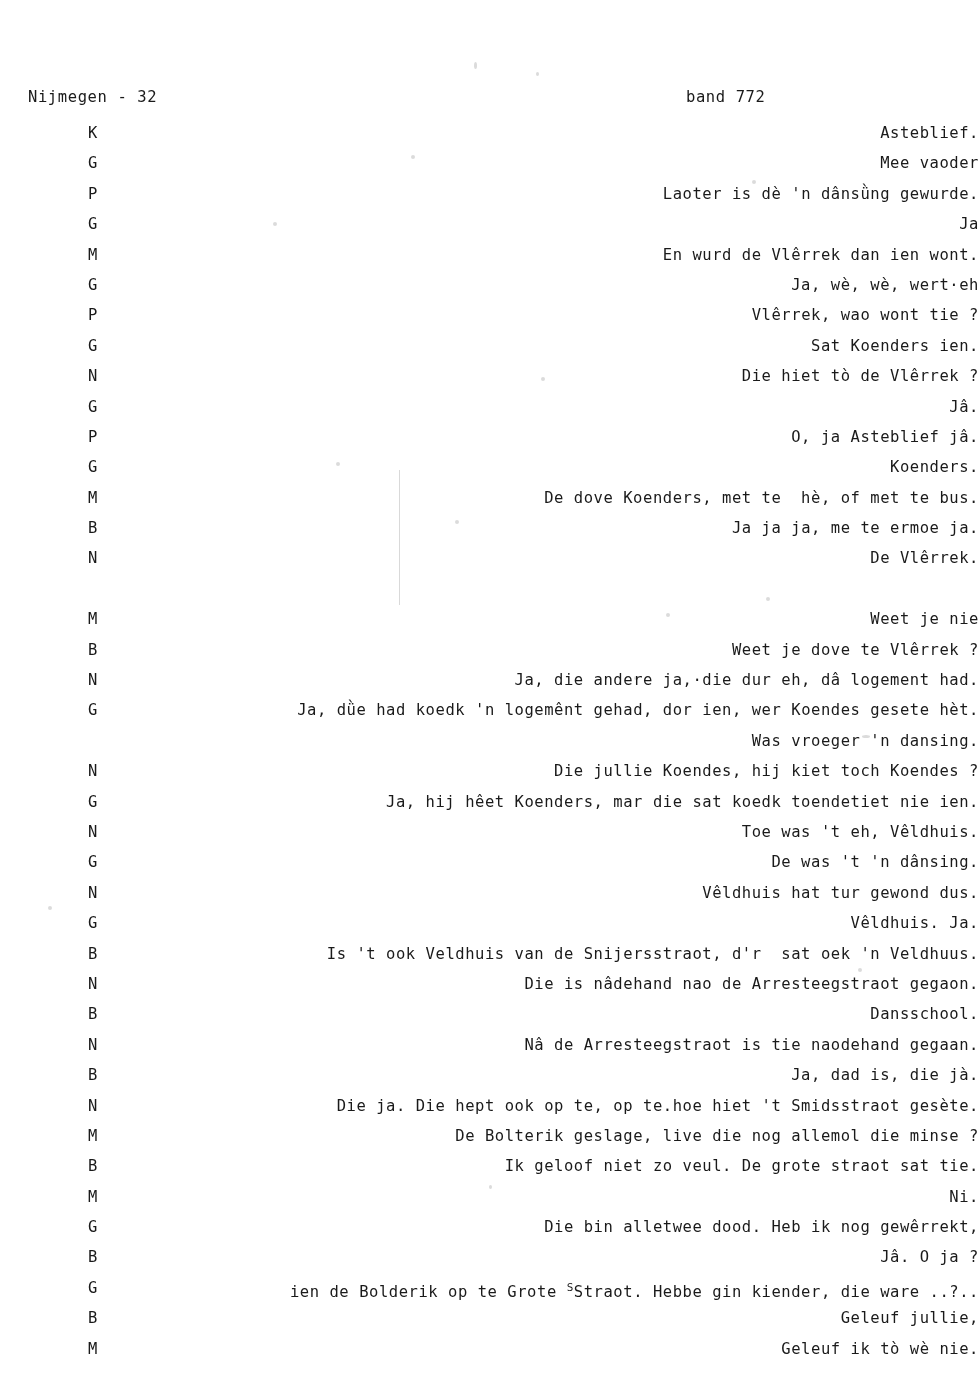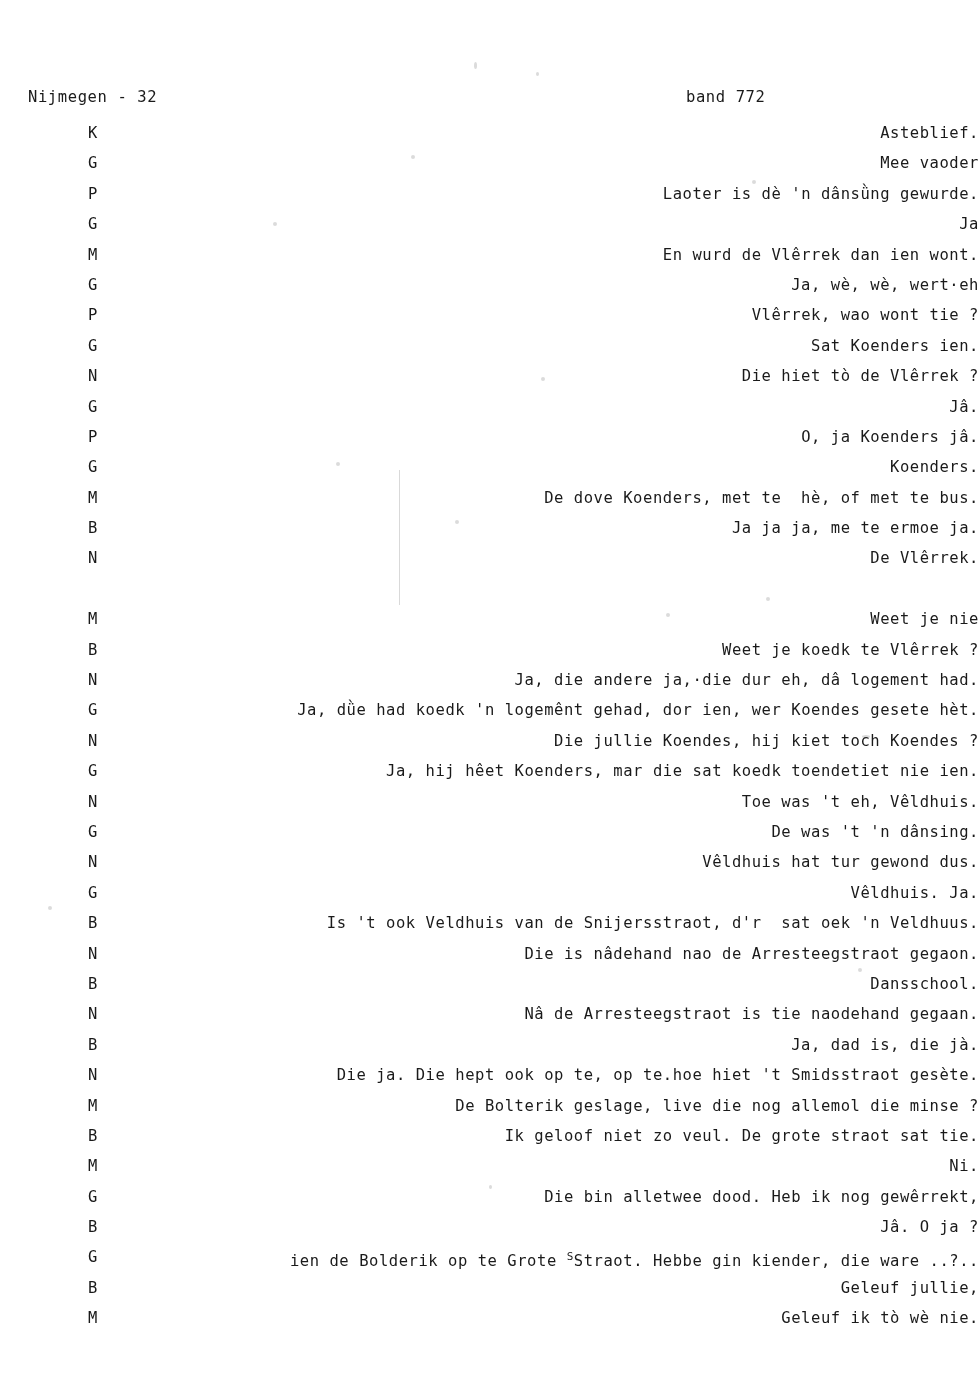--- a/index.html
+++ b/index.html
@@ -131,30 +131,31 @@
       <div class="line"><span class="spk">K</span><span class="txt">Asteblief.</span></div>
       <div class="line"><span class="spk">G</span><span class="txt">Mee vaoder</span></div>
       <div class="line"><span class="spk">P</span><span class="txt">Laoter is dè 'n dânsǜng gewurde.</span></div>
       <div class="line"><span class="spk">G</span><span class="txt">Ja</span></div>
       <div class="line"><span class="spk">M</span><span class="txt">En wurd de Vlêrrek dan ien wont.</span></div>
       <div class="line"><span class="spk">G</span><span class="txt">Ja, wè, wè, wert·eh</span></div>
       <div class="line"><span class="spk">P</span><span class="txt">Vlêrrek, wao wont tie ?</span></div>
       <div class="line"><span class="spk">G</span><span class="txt">Sat Koenders ien.</span></div>
       <div class="line"><span class="spk">N</span><span class="txt">Die hiet tò de Vlêrrek ?</span></div>
       <div class="line"><span class="spk">G</span><span class="txt">Jâ.</span></div>
-      <div class="line"><span class="spk">P</span><span class="txt">O, ja Koenders jâ.</span></div>
+      <div class="line"><span class="spk">P</span><span class="txt">O, ja Asteblief jâ.</span></div>
       <div class="line"><span class="spk">G</span><span class="txt">Koenders.</span></div>
       <div class="line"><span class="spk">M</span><span class="txt">De dove Koenders, met te  hè, of met te bus.</span></div>
       <div class="line"><span class="spk">B</span><span class="txt">Ja ja ja, me te ermoe ja.</span></div>
       <div class="line"><span class="spk">N</span><span class="txt">De Vlêrrek.</span></div>
       <div class="gap"></div>
       <div class="line"><span class="spk">M</span><span class="txt">Weet je nie</span></div>
-      <div class="line"><span class="spk">B</span><span class="txt">Weet je koedk te Vlêrrek ?</span></div>
+      <div class="line"><span class="spk">B</span><span class="txt">Weet je dove te Vlêrrek ?</span></div>
       <div class="line"><span class="spk">N</span><span class="txt">Ja, die andere ja,·die dur eh, dâ logement had.</span></div>
       <div class="line"><span class="spk">G</span><span class="txt">Ja, dǜe had koedk 'n logemênt gehad, dor ien, wer Koendes gesete hèt.</span></div>
+      <div class="line cont"><span class="spk"></span><span class="txt">Was vroeger 'n dansing.</span></div>
       <div class="line"><span class="spk">N</span><span class="txt">Die jullie Koendes, hij kiet toch Koendes ?</span></div>
       <div class="line"><span class="spk">G</span><span class="txt">Ja, hij hêet Koenders, mar die sat koedk toendetiet nie ien.</span></div>
       <div class="line"><span class="spk">N</span><span class="txt">Toe was 't eh, Vêldhuis.</span></div>
       <div class="line"><span class="spk">G</span><span class="txt">De was 't 'n dânsing.</span></div>
       <div class="line"><span class="spk">N</span><span class="txt">Vêldhuis hat tur gewond dus.</span></div>
       <div class="line"><span class="spk">G</span><span class="txt">Vêldhuis. Ja.</span></div>
       <div class="line"><span class="spk">B</span><span class="txt">Is 't ook Veldhuis van de Snijersstraot, d'r  sat oek 'n Veldhuus.</span></div>
       <div class="line"><span class="spk">N</span><span class="txt">Die is nâdehand nao de Arresteegstraot gegaon.</span></div>
       <div class="line"><span class="spk">B</span><span class="txt">Dansschool.</span></div>
       <div class="line"><span class="spk">N</span><span class="txt">Nâ de Arresteegstraot is tie naodehand gegaan.</span></div>

